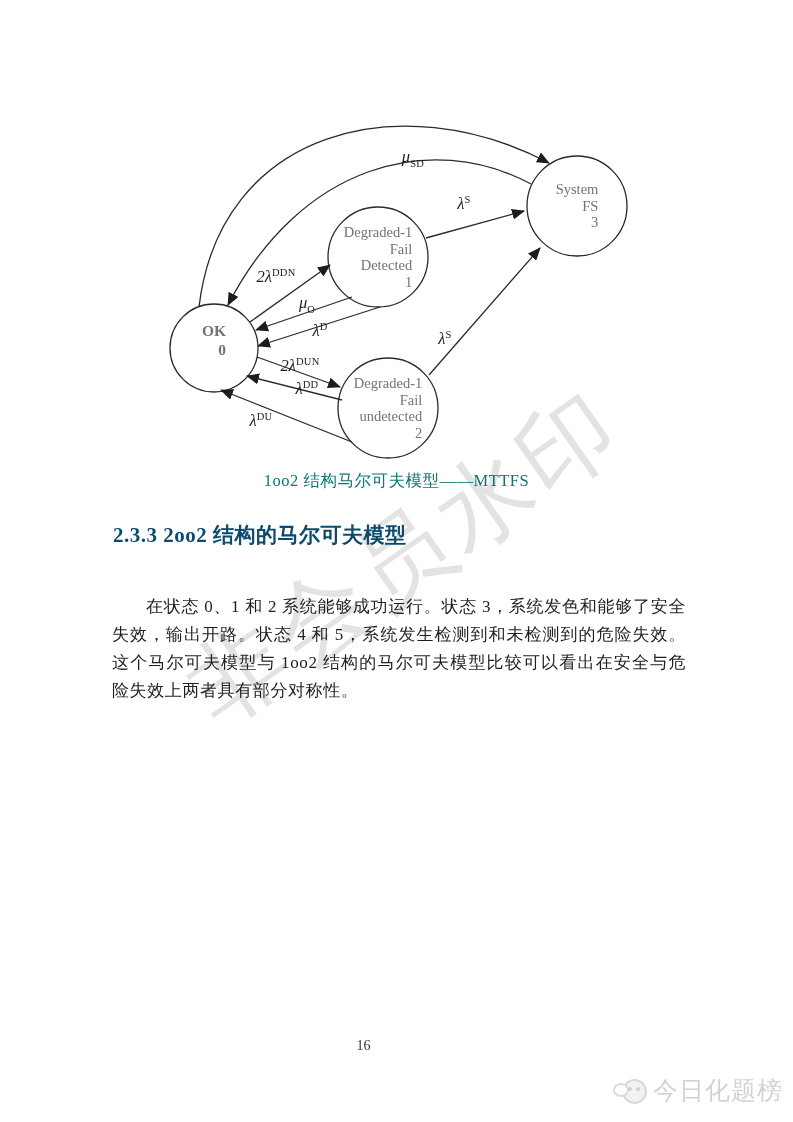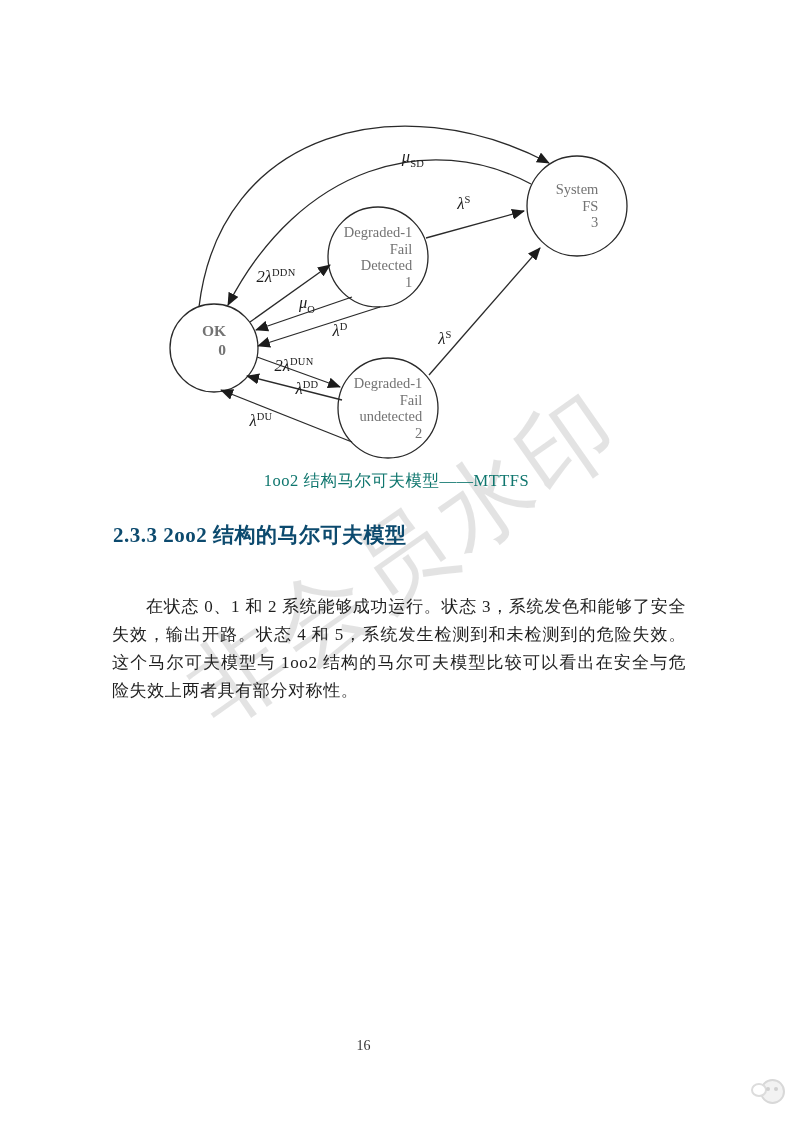--- a/index.html
+++ b/index.html
@@ -132,24 +132,24 @@
 
     <div class="elabel" style="left:413px;top:158px;">
       <i>μ</i><sub>SD</sub>
     </div>
     <div class="elabel" style="left:276px;top:277px;">
       <i>2λ</i><sup>DDN</sup>
     </div>
     <div class="elabel" style="left:307px;top:304px;">
       <i>μ</i><sub>O</sub>
     </div>
-    <div class="elabel" style="left:340px;top:331px;">
+    <div class="elabel" style="left:320px;top:331px;">
       <i>λ</i><sup>D</sup>
     </div>
-    <div class="elabel" style="left:294px;top:366px;">
+    <div class="elabel" style="left:300px;top:366px;">
       <i>2λ</i><sup>DUN</sup>
     </div>
     <div class="elabel" style="left:307px;top:389px;">
       <i>λ</i><sup>DD</sup>
     </div>
     <div class="elabel" style="left:261px;top:421px;">
       <i>λ</i><sup>DU</sup>
     </div>
     <div class="elabel" style="left:464px;top:204px;">
       <i>λ</i><sup>S</sup>
@@ -167,15 +167,16 @@
 
   <div class="pagenum">16</div>
 
   <div class="brand">
     <div class="brand-icon">
       <div class="c1"></div>
         <div class="c2"></div>
         <div class="e1"></div>
         <div class="e2"></div>
     </div>
+    <div class="brand-name">今日化题榜</div>
   </div>
 
 </div>
 
 </body></html>

